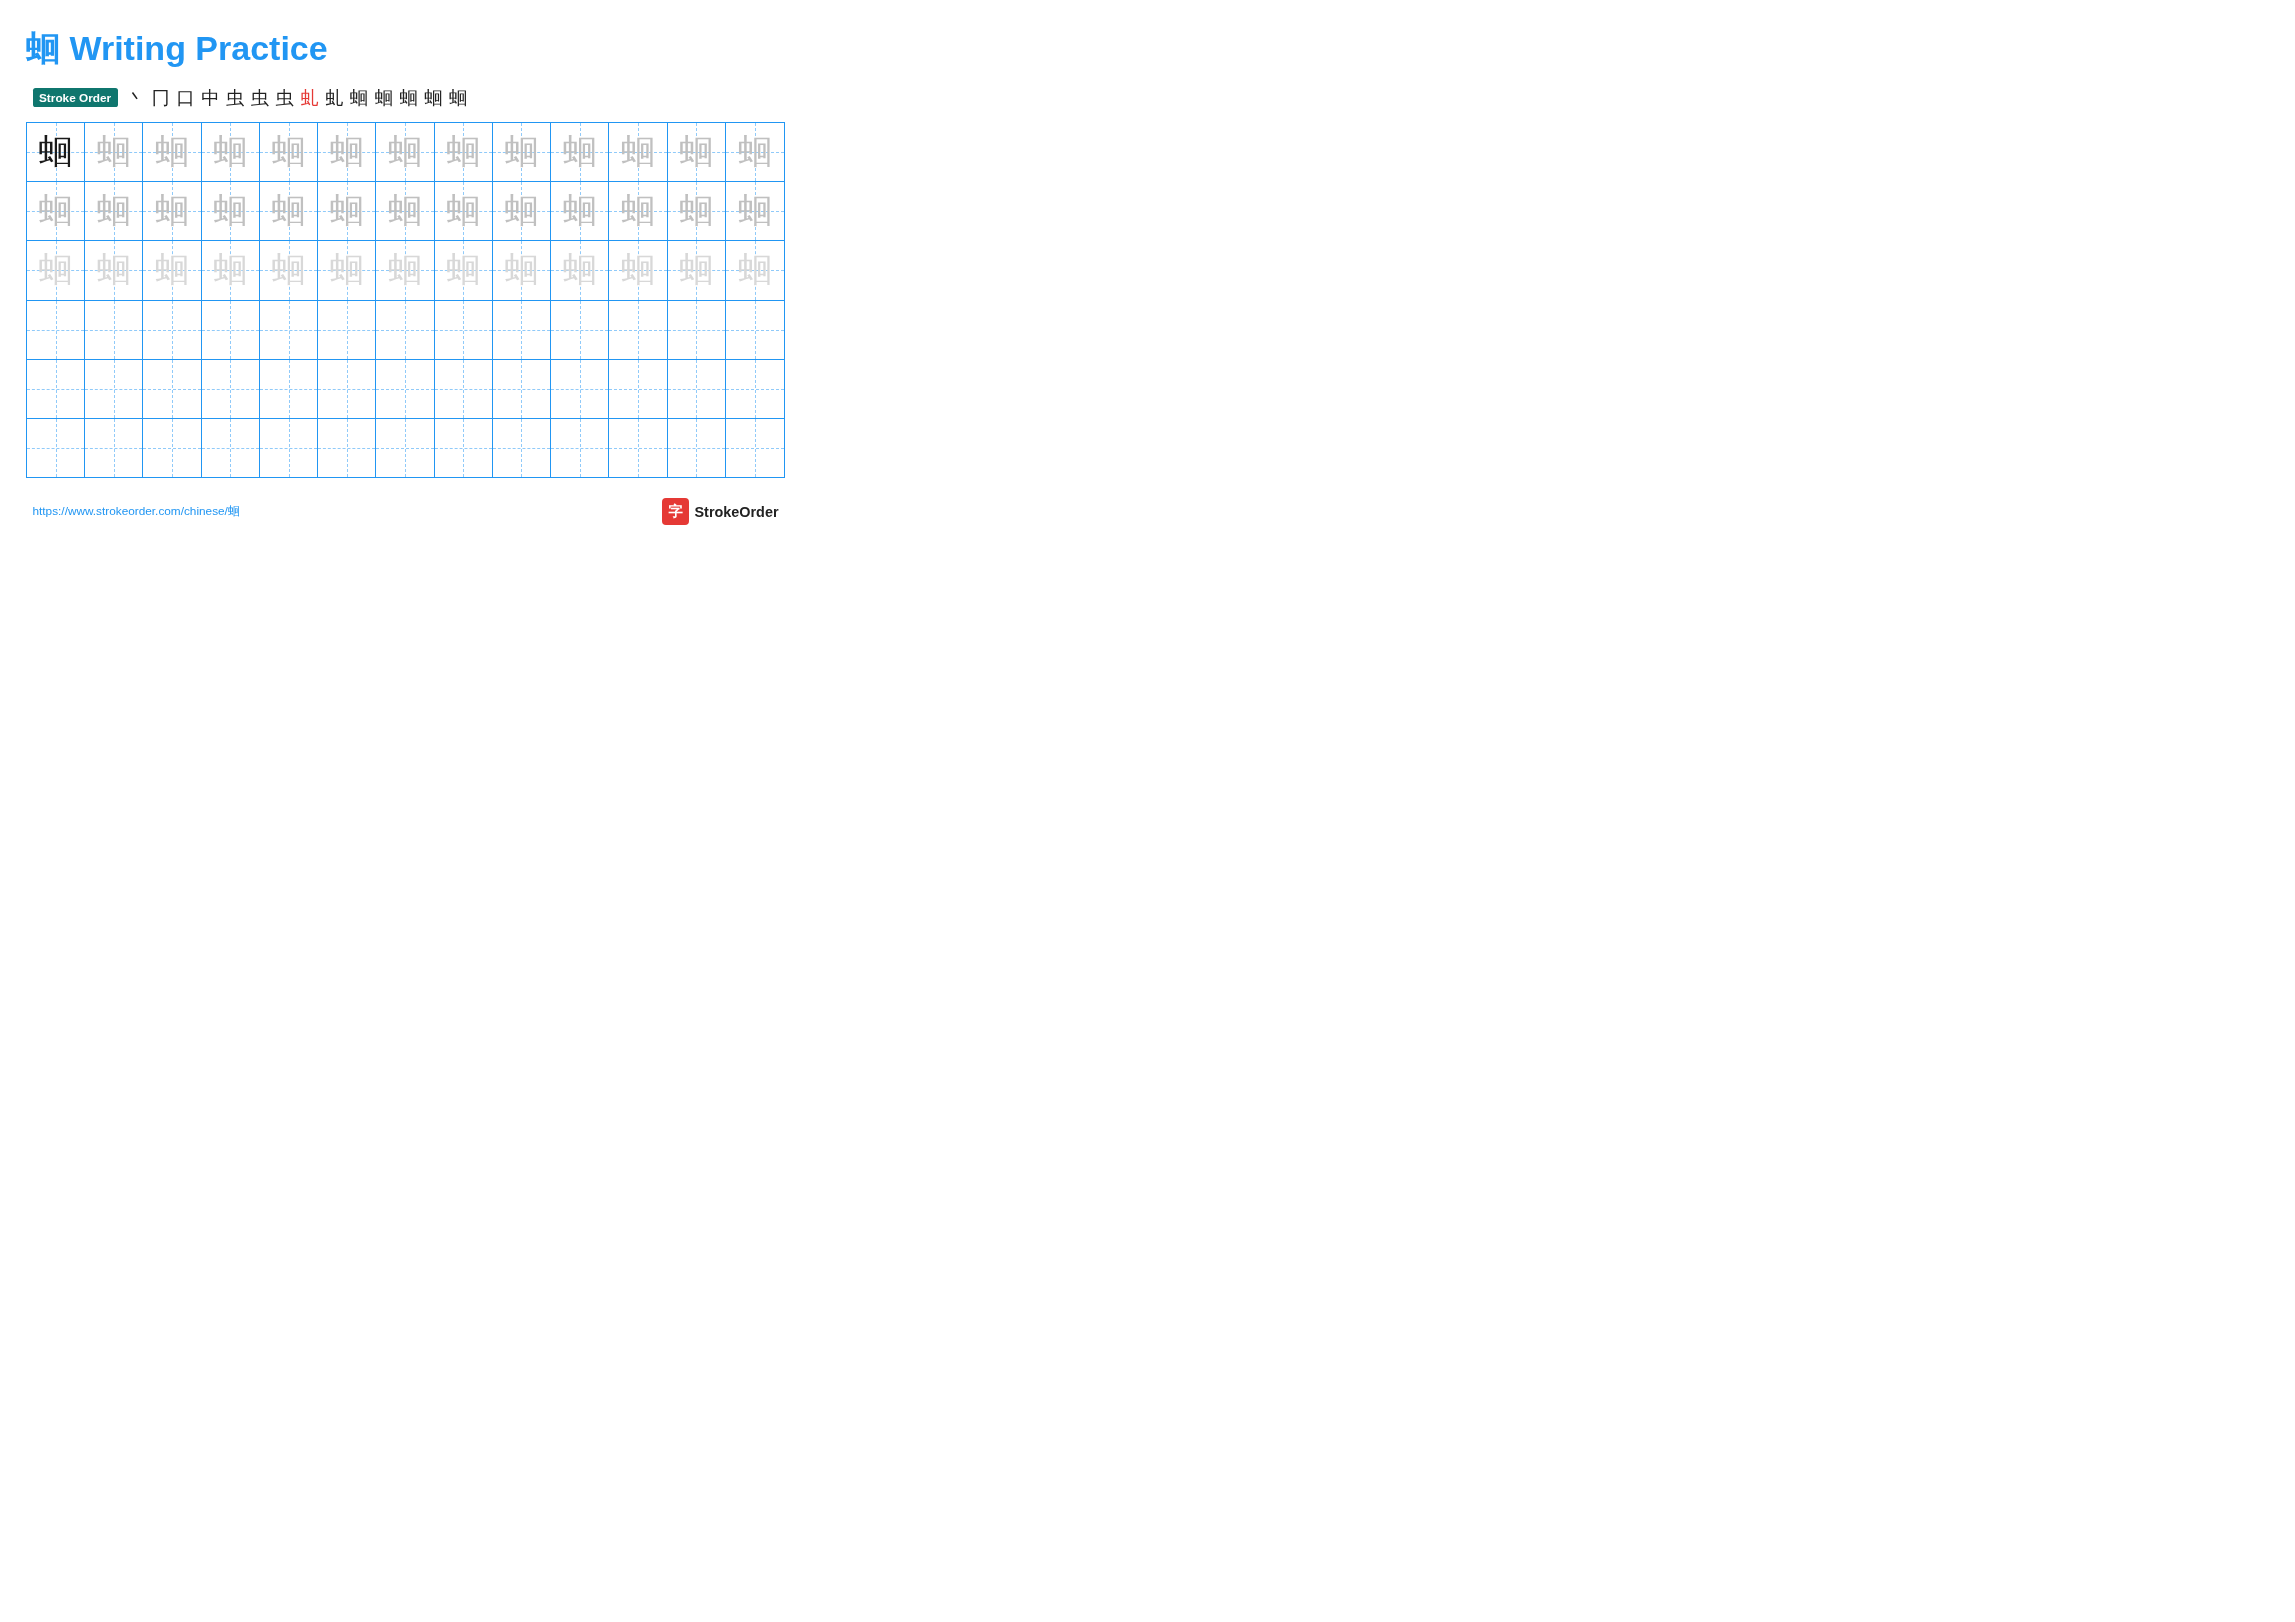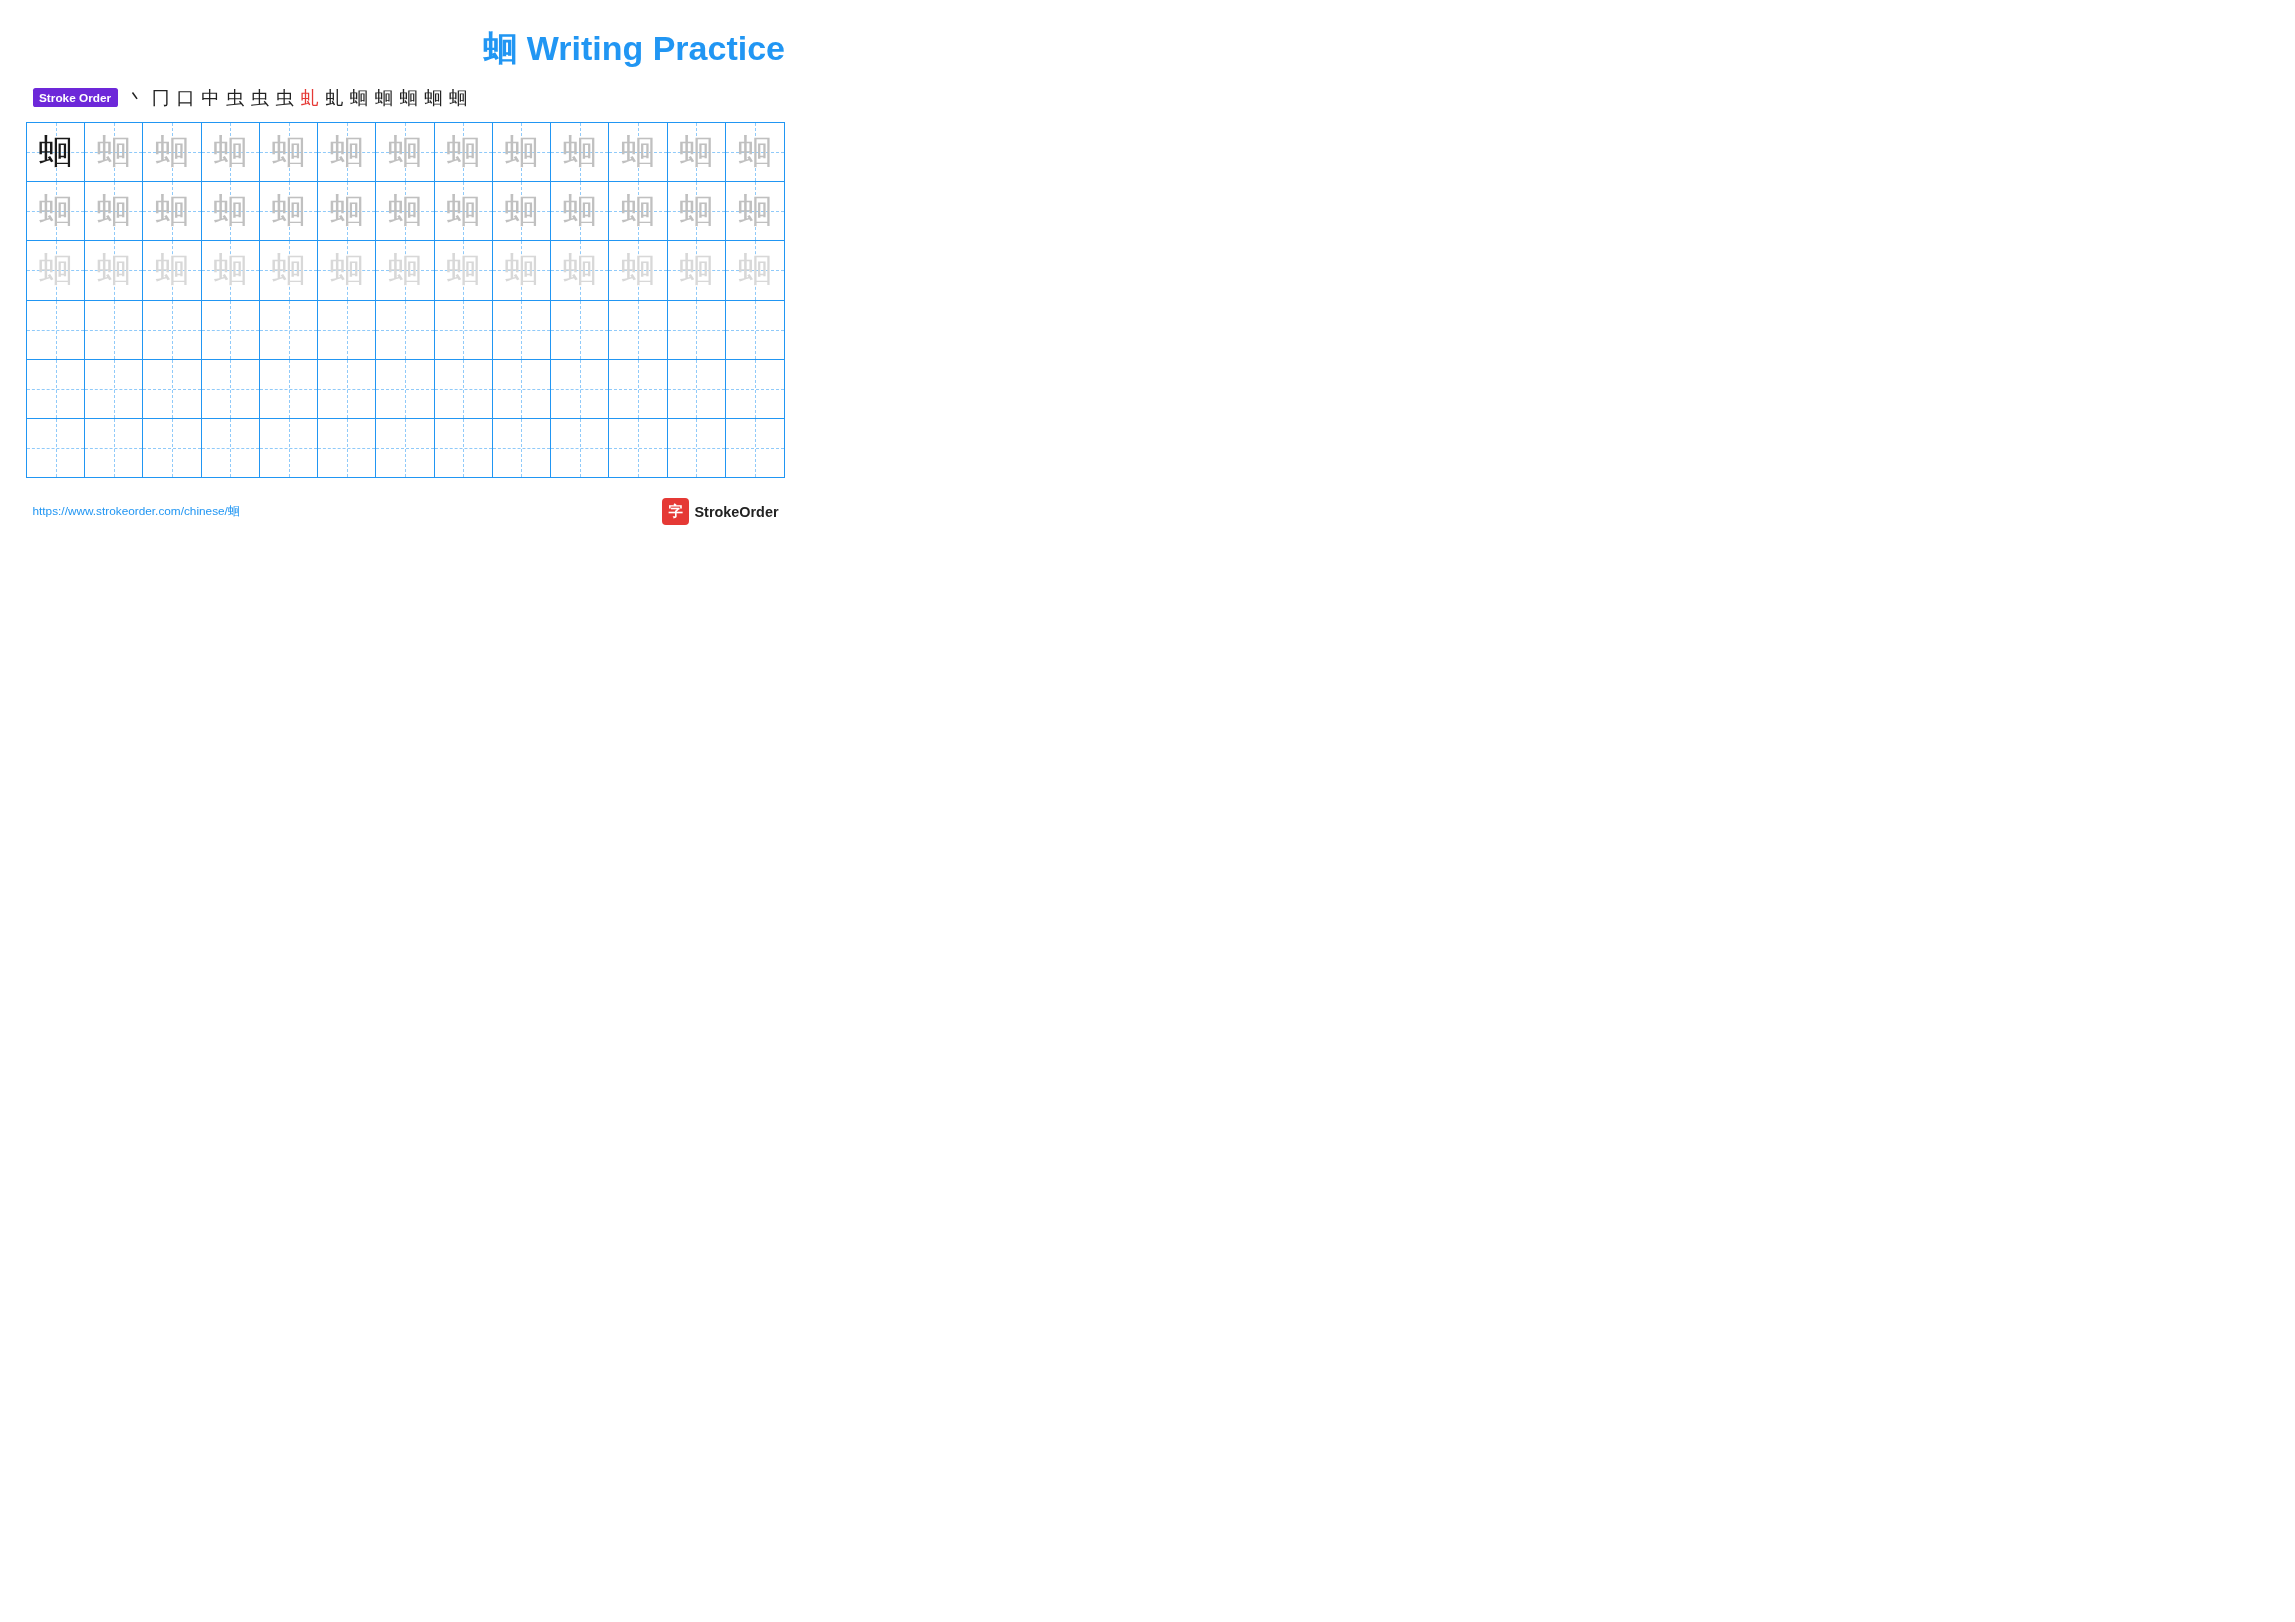--- a/index.html
+++ b/index.html
@@ -6,41 +6,41 @@
     body {
       background: #ffffff;
       font-family: serif;
       width: 811px;
       min-height: 574px;
       padding: 19.6px 26px;
     }
 
     
     .title-area {
-      text-align: right;
+      text-align: left;
       margin-bottom: 13px;
       margin-top: 6.5px;
     }
     .title-area h1 {
       font-size: 34px;
       font-weight: bold;
       color: #2196F3;
       font-family: sans-serif;
     }
 
     
     .stroke-order-row {
       display: flex;
       align-items: center;
       gap: 9.2px;
       margin-bottom: 11.8px;
       padding-left: 6.5px;
     }
     .stroke-order-badge {
-      background: #6d28d9;
+      background: #0f766e;
       color: white;
       font-size: 11.8px;
       font-weight: bold;
       padding: 2.6px 6.5px;
       border-radius: 2.6px;
       font-family: sans-serif;
       white-space: nowrap;
     }
     .stroke-chars {
       display: flex;

